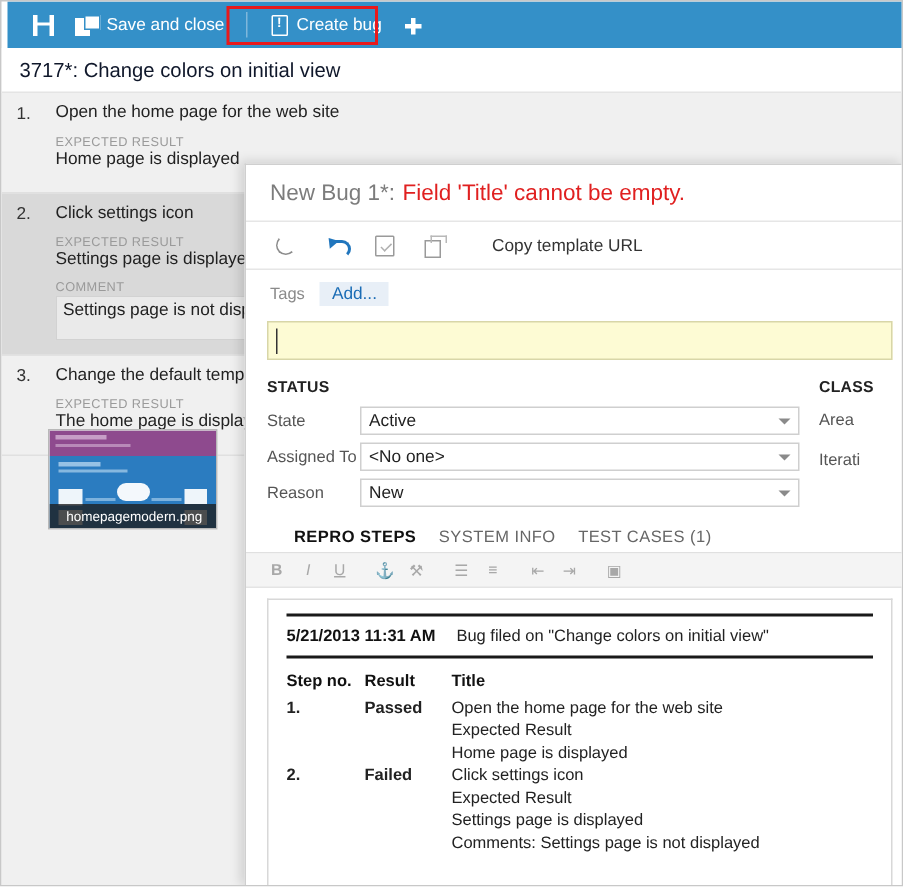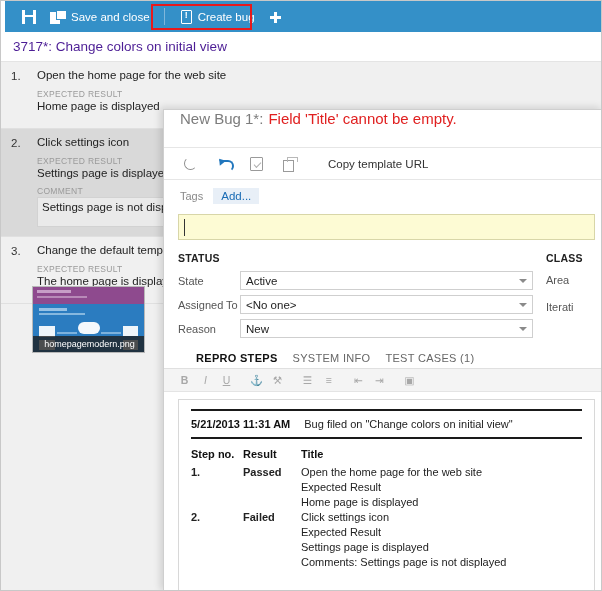--- a/index.html
+++ b/index.html
@@ -96,21 +96,21 @@
   }
 
   
   .wi-title {
     position: absolute; left: 0; top: 31px;
     width: 600px; height: 30px;
     background: #ffffff;
     border-bottom: 1px solid #e4e4e4;
     display: flex; align-items: center;
     padding-left: 12px;
-    font-size: 13.5px; color: #4c1d95;
+    font-size: 13.5px; color: #0f172a;
   }
 
   
   .steps-pane {
     position: absolute; left: 0; top: 61px;
     width: 600px; height: 529px;
     background: #f0f0f0;
     overflow: hidden;
   }
   .step {
@@ -196,21 +196,21 @@
     position: absolute; left: 162px; top: 108px;
     width: 440px; height: 483px;
     background: #ffffff;
     border-left: 1px solid #cfcfcf;
     border-top: 1px solid #cfcfcf;
     box-shadow: -3px -2px 7px rgba(0,0,0,.13);
     overflow: hidden;
   }
   .dlg-header {
     height: 38px;
-    display: flex; 
+    display: flex; align-items: center;
     padding: 0 0 0 16px;
     font-size: 15px;
     border-bottom: 1px solid #e6e6e6;
   }
   .dlg-title { color: #7c7c7c; }
   .dlg-error { color: #e02020; margin-left: 5px; }
 
   .dlg-toolbar {
     height: 32px;
     display: flex; align-items: center;

